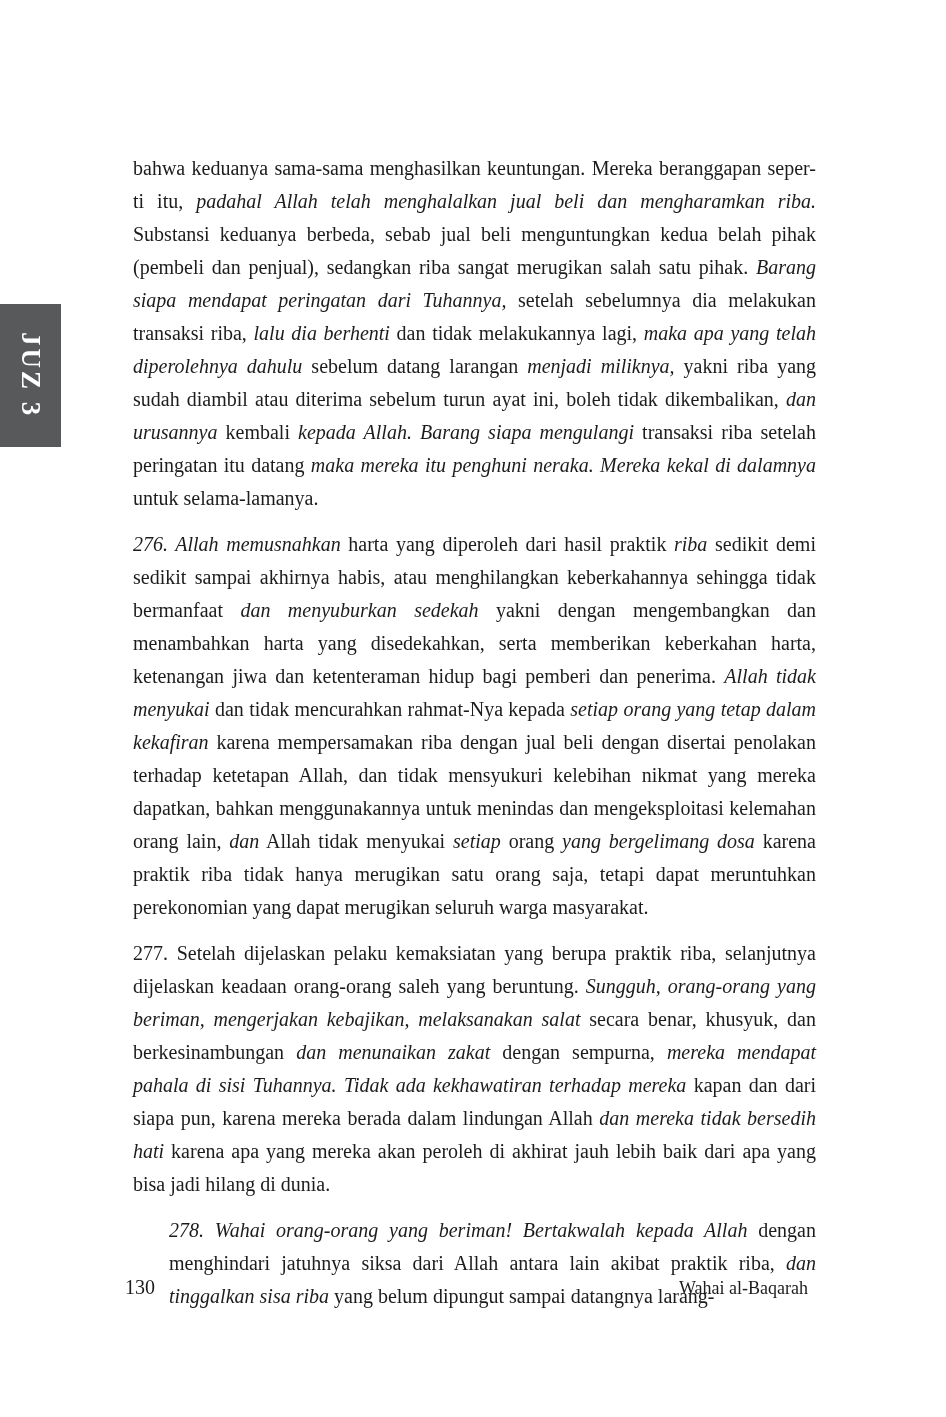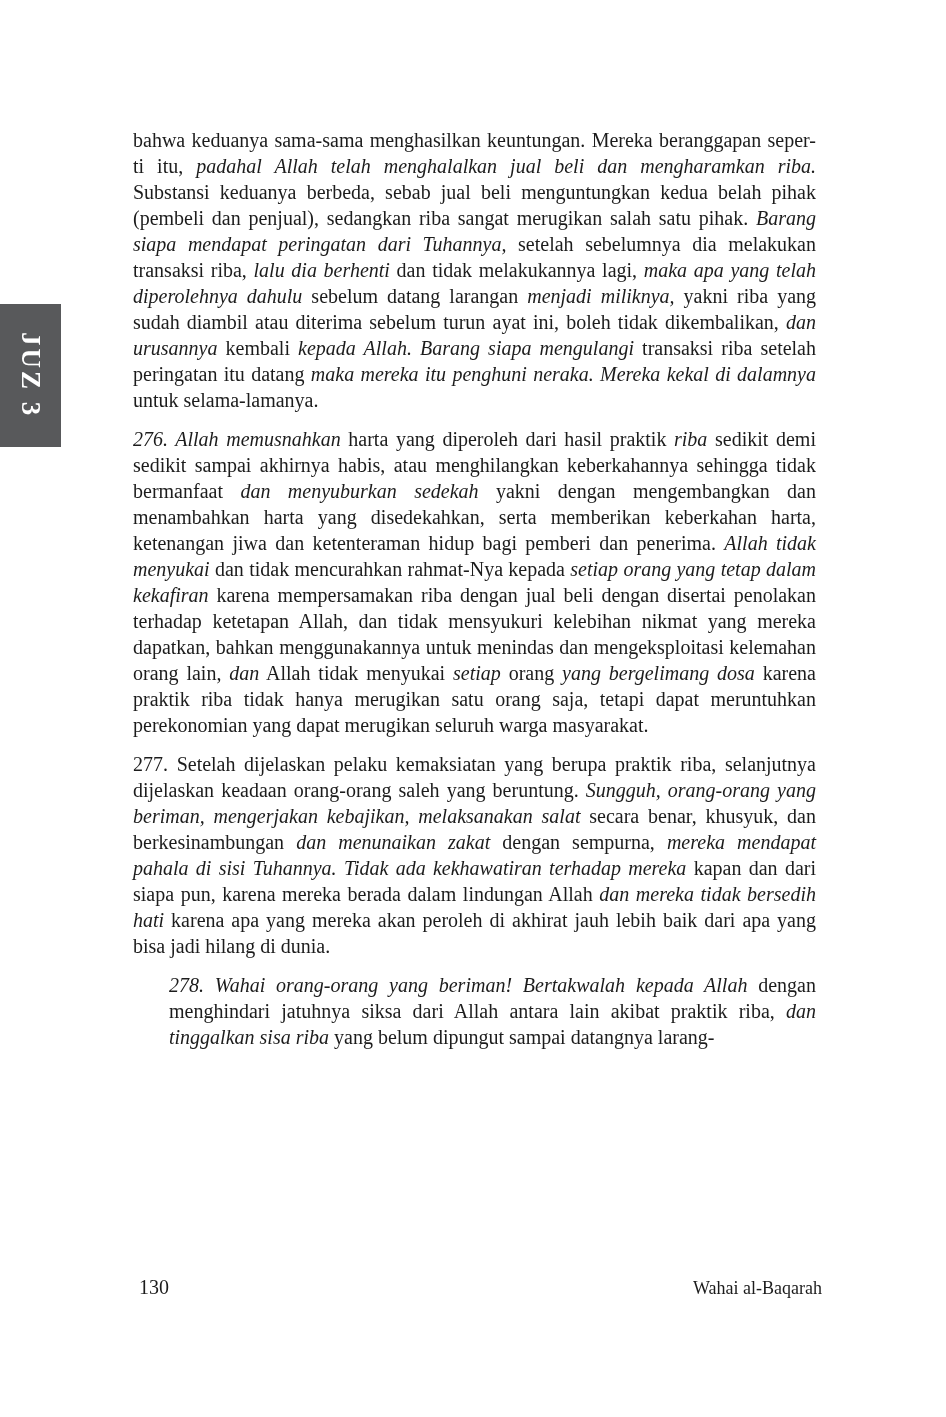--- a/index.html
+++ b/index.html
@@ -33,39 +33,39 @@
     text-orientation: mixed;
     font-family: "Liberation Serif", serif;
     font-weight: bold;
     font-size: 27px;
     letter-spacing: 3px;
     white-space: nowrap;
   }
   .content {
     position: absolute;
     left: 133px;
-    top: 127px;
+    top: 152px;
     width: 683px;
     text-align: justify;
     font-size: 20px;
-    line-height: 26px;
+    line-height: 33px;
   }
   .content p.para {
     margin: 0 0 13px 0;
   }
   .content p.para:last-child {
     margin-bottom: 0;
     margin-left: 36px;
   }
   .it {
     font-style: italic;
   }
   .footer {
     position: absolute;
-    left: 139px;
+    left: 125px;
     width: 683px;
     top: 1276px;
     display: flex;
     justify-content: space-between;
     align-items: baseline;
   }
   .footer .page-number {
     font-size: 20px;
   }
   .footer .running-title {

